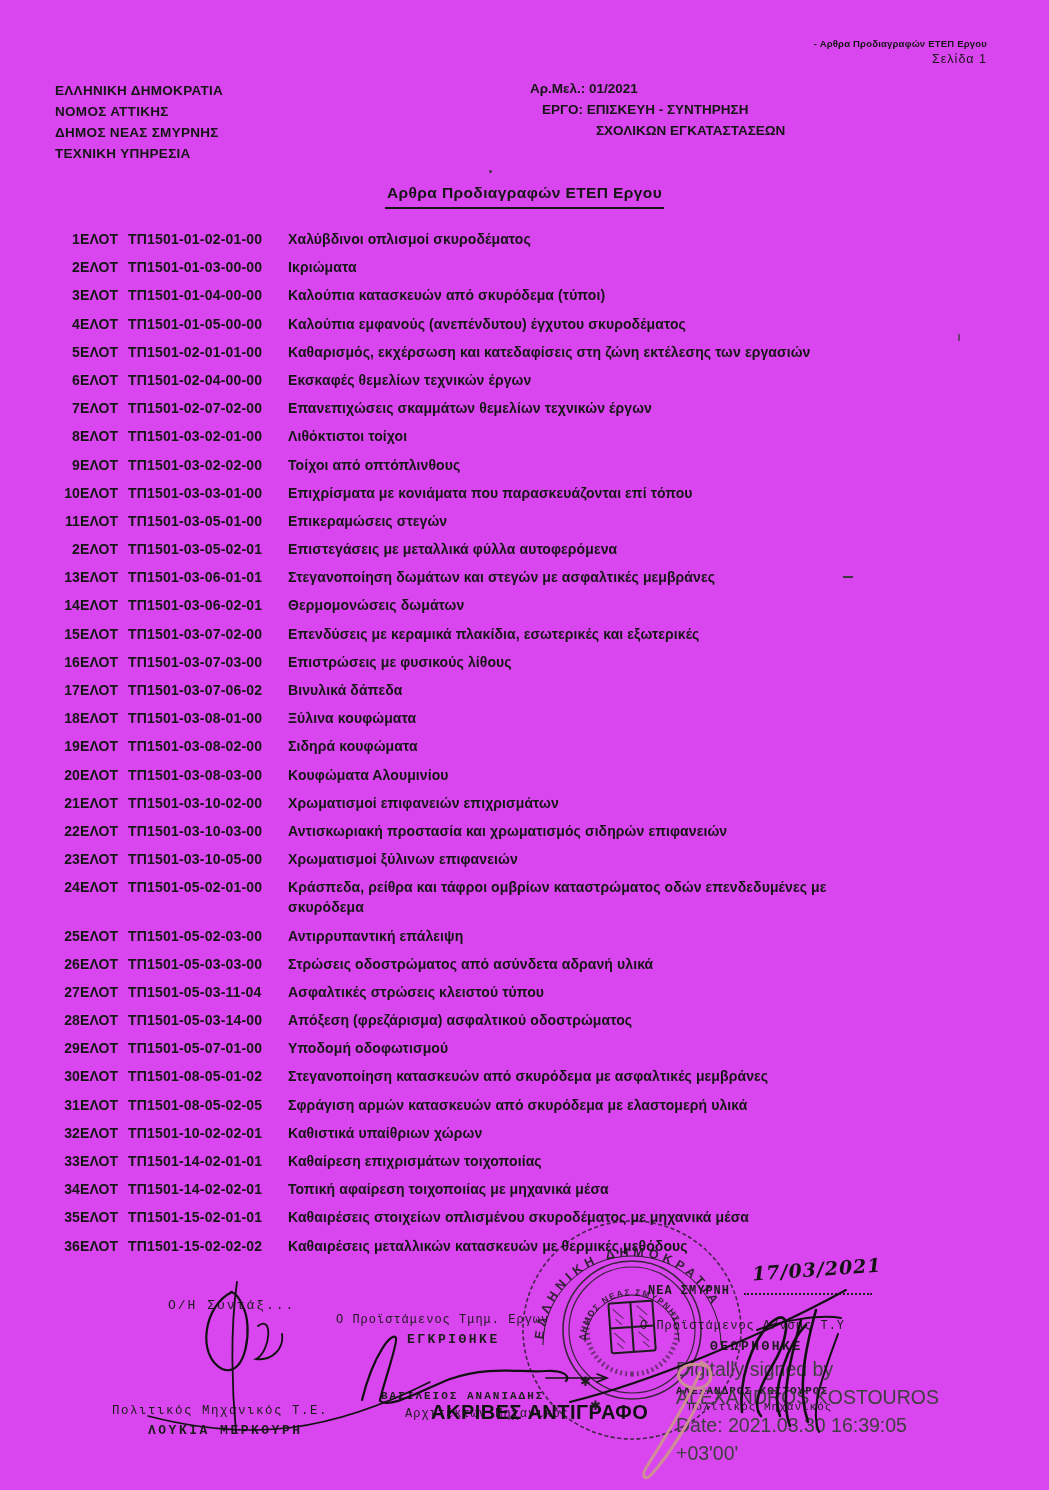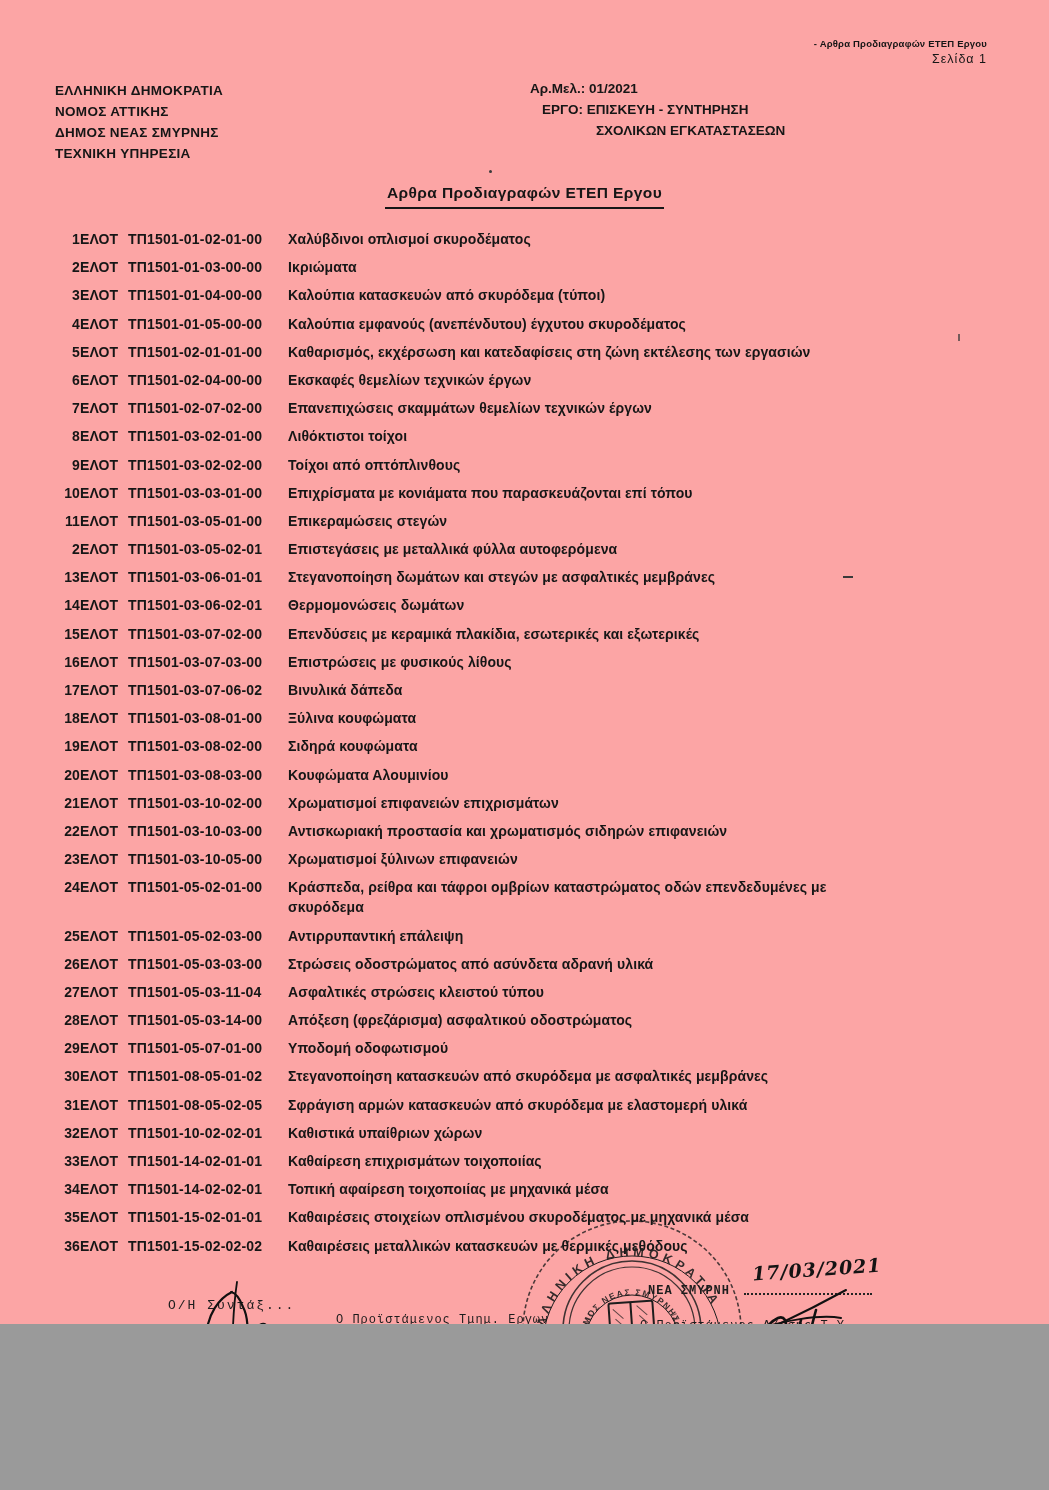--- a/index.html
+++ b/index.html
@@ -3,21 +3,21 @@
 <meta charset="utf-8">
 <style>
   :root{
     --ink:#161616;
     --digital:#3f3f3f;
     --flourish:#cf9292;
   }
   *{box-sizing:border-box;}
   body{margin:0;background:#9a9a9a;font-family:"Liberation Sans",sans-serif;}
   .page{
-    position:relative;width:1049px;height:1324px;background:#fca5a5;
+    position:relative;width:1049px;height:1490px;background:#d946ef;
     margin:0 auto;color:var(--ink);overflow:hidden;
   }
   
   .hdr-note{position:absolute;top:38px;right:62px;text-align:right;}
   .hdr-note .note{font-size:9.5px;font-weight:bold;letter-spacing:.2px;}
   .hdr-note .pg{font-size:12.5px;margin-top:3px;letter-spacing:1px;}
   .authority{position:absolute;left:55px;top:80px;font-size:13.5px;font-weight:bold;
     line-height:21px;letter-spacing:.3px;}
   .project{position:absolute;left:530px;top:78px;font-size:13.5px;font-weight:bold;line-height:21px;}
   .project .l2{padding-left:12px;}

